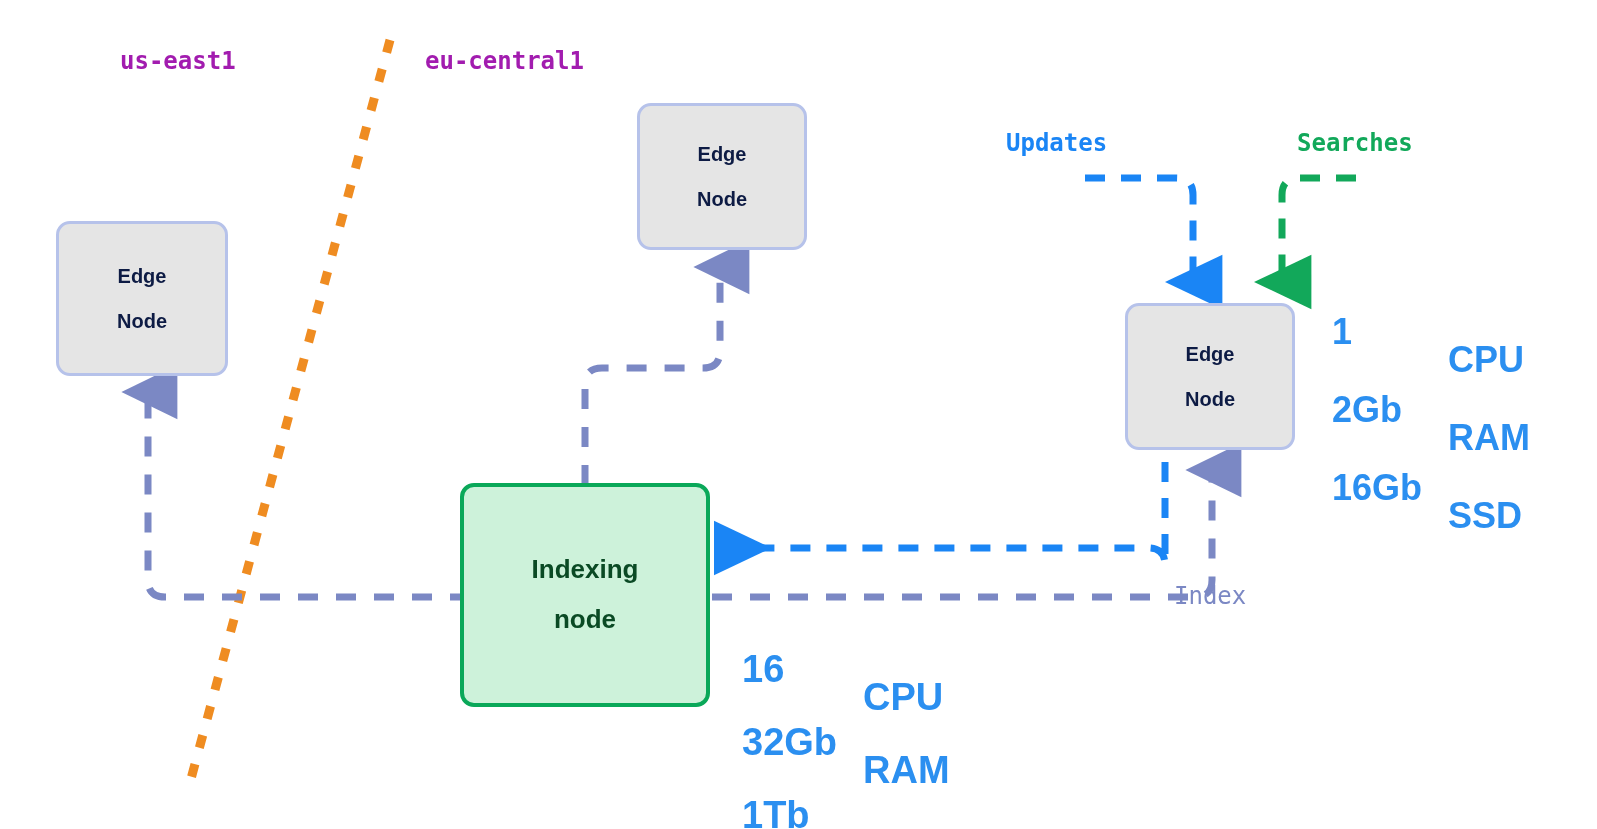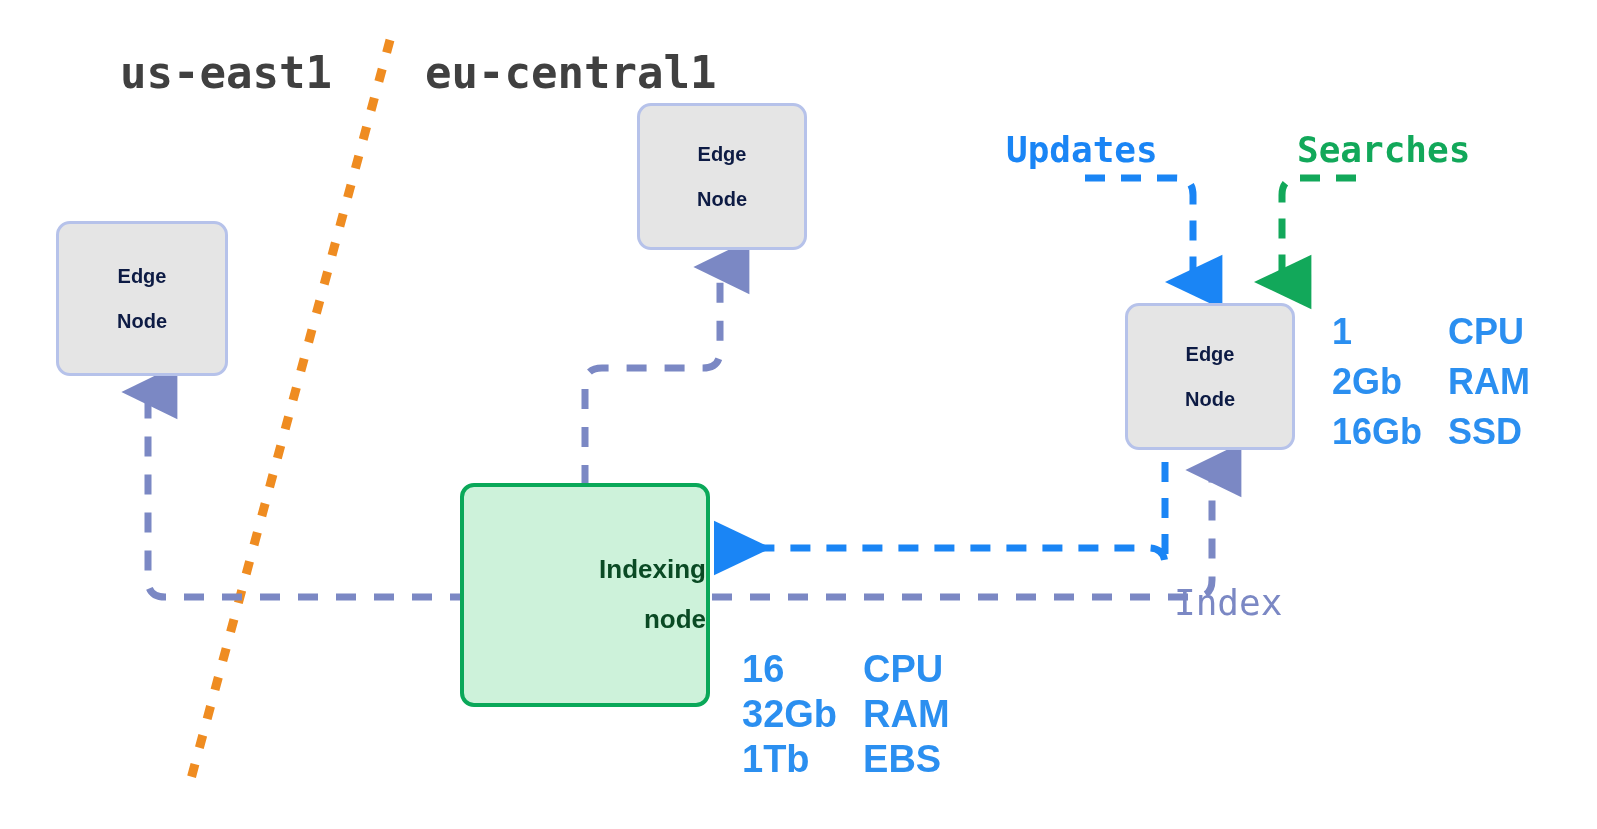--- a/index.html
+++ b/index.html
@@ -42,58 +42,57 @@
     font-weight: 700;
     line-height: 1.65;
   }
   .node.index {
     background: #cdf2da;
     border: 4px solid #0aa859;
     color: #0a4a24;
     font-size: 26px;
     font-weight: 700;
     line-height: 1.45;
-    align-items: flex-end;
   }
   .node .line2 { display: block; margin-top: 12px; }
 
   
   .region-label {
     position: absolute;
     font-family: "DejaVu Sans Mono", "Liberation Mono", monospace;
-    font-size: 44px;
+    font-size: 24px;
     font-weight: 700;
-    color: #404040;
+    color: #a21caf;
     white-space: nowrap;
     letter-spacing: 0px;
   }
 
   
   .flow-label {
     position: absolute;
     font-family: "DejaVu Sans Mono", "Liberation Mono", monospace;
-    font-size: 36px;
+    font-size: 24px;
     font-weight: 700;
     white-space: nowrap;
   }
   .flow-label.updates  { color: #1a85f5; }
   .flow-label.searches { color: #12a85a; }
   .flow-label.index    { color: #7b88c4; font-weight: 400; }
 
   
   .specs {
     position: absolute;
     display: grid;
     grid-template-columns: auto auto;
     color: #2b8ff0;
     font-weight: 700;
     white-space: nowrap;
   }
   .specs .val  { text-align: left; padding-right: 26px; }
-  .specs .unit { text-align: left; }
+  .specs .unit { text-align: left; margin-top: 28px; }
   .specs.big   { font-size: 38px; row-gap: 2px; }
   .specs.small { font-size: 36px; row-gap: 8px; }
 </style>
 </head>
 <body>
 
 <div id="diagram">
 
   <svg class="layer" viewBox="0 0 1597 829" xmlns="http://www.w3.org/2000/svg">
     <defs>

